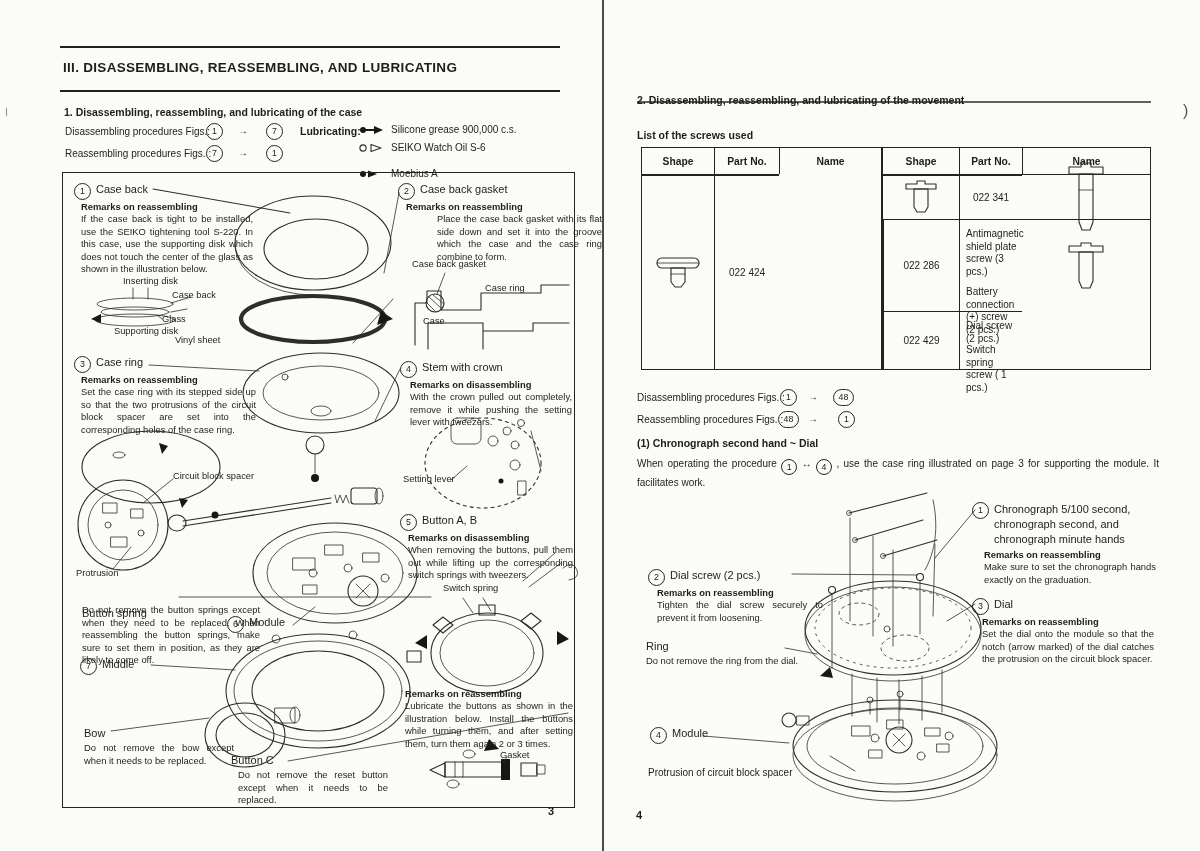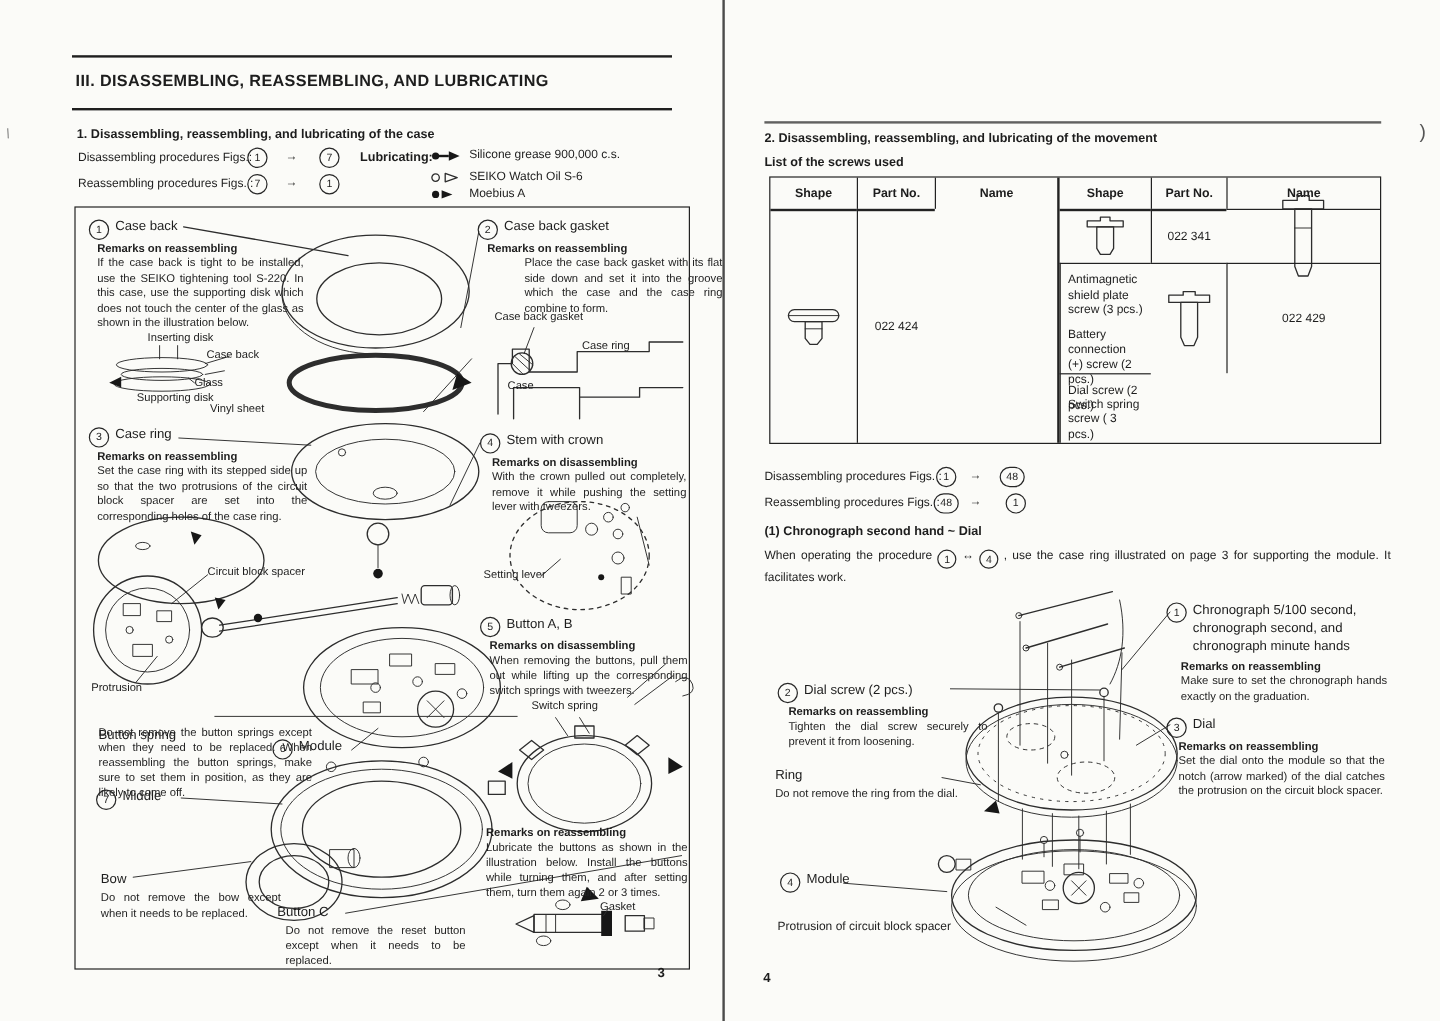--- a/index.html
+++ b/index.html
@@ -77,21 +77,21 @@
         </svg>
       <span class="t10">Silicone grease 900,000 c.s.</span>
     </div>
     <div class="abs leg" style="left:358px;top:142px;">
       <svg width="26" height="10">
           <circle cx="5" cy="5" r="3.1" class="s"></circle>
           <polygon points="13,1.5 23,5 13,8.5" class="s"></polygon>
         </svg>
       <span class="t10">SEIKO Watch Oil S-6</span>
     </div>
-    <div class="abs leg" style="left:358px;top:156px;">
+    <div class="abs leg" style="left:358px;top:168px;">
       <svg width="26" height="10">
           <circle cx="5" cy="5" r="3" class="f"></circle>
           <polygon points="10,1.5 19,5 10,8.5" class="f"></polygon>
         </svg>
       <span class="t10">Moebius A</span>
     </div>
 
     <div class="figbox" style="left:62px;top:172px;width:511px;height:634px;"></div>
 
     <svg class="fig" style="left:63px;top:173px;" width="511" height="633" viewBox="0 0 511 633">
@@ -324,21 +324,21 @@
 
     <div class="abs rt" style="left:405px;top:688px;">Remarks on reassembling</div>
     <div class="abs rb" style="left:405px;top:700px;width:168px;">Lubricate the buttons as shown in the illustration below. Install the buttons while turning them, and after setting them, turn them again 2 or 3 times.</div>
     <div class="abs sl" style="left:500px;top:750px;">Gasket</div>
 
     <div class="abs pgnum" style="left:548px;top:805px;">3</div>
   </div>
 
   <div>
     <div class="rule" style="left:637px;top:101px;width:514px;height:1.5px;opacity:.7;"></div>
-    <div class="abs h2" style="left:637px;top:109px;">2.   Disassembling, reassembling, and lubricating of the movement</div>
+    <div class="abs h2" style="left:637px;top:94px;">2.   Disassembling, reassembling, and lubricating of the movement</div>
     <div class="abs h2" style="left:637px;top:129px;">List of the screws used</div>
 
     <div class="tbl" style="left:641px;top:147px;">
       <div class="half" style="grid-template-columns:72px 65px 102px;grid-template-rows:26px 195px;">
         <div class="c hd nb">Shape</div>
         <div class="c hd">Part No.</div>
         <div class="c hd">Name</div>
         <div class="c nb tt">
           <svg width="46" height="42" viewBox="0 0 46 42">
             <rect x="2" y="6" width="42" height="10" rx="5" class="s"></rect>
@@ -362,24 +362,25 @@
         </div>
         <div class="c tt">022 341</div>
 
         <div class="c nb">
           <svg width="40" height="74" viewBox="0 0 40 74">
             <path d="M 3,14 L 3,7 L 15,7 L 15,3 L 25,3 L 25,7 L 37,7 L 37,14 Z" class="s"></path>
             <polygon points="13,14 27,14 27,62 24,70 16,70 13,62" class="s"></polygon>
             <line x1="13" y1="30" x2="27" y2="30" class="s thin"></line>
           </svg>
         </div>
+        <div class="c">022 286</div>
         <div class="c name">
           <div>Antimagnetic shield plate screw (3 pcs.)</div>
           <div>Battery connection (+) screw (2 pcs.)</div>
-          <div>Switch spring screw ( 3 pcs.)</div>
+          <div>Switch spring screw ( 1 pcs.)</div>
         </div>
 
         <div class="c nb">
           <svg width="40" height="50" viewBox="0 0 40 50">
             <path d="M 3,11 L 3,5 L 15,5 L 15,2 L 25,2 L 25,5 L 37,5 L 37,11 Z" class="s"></path>
             <polygon points="13,11 27,11 27,40 24,47 16,47 13,40" class="s"></polygon>
           </svg>
         </div>
         <div class="c">022 429</div>
         <div class="c name">

